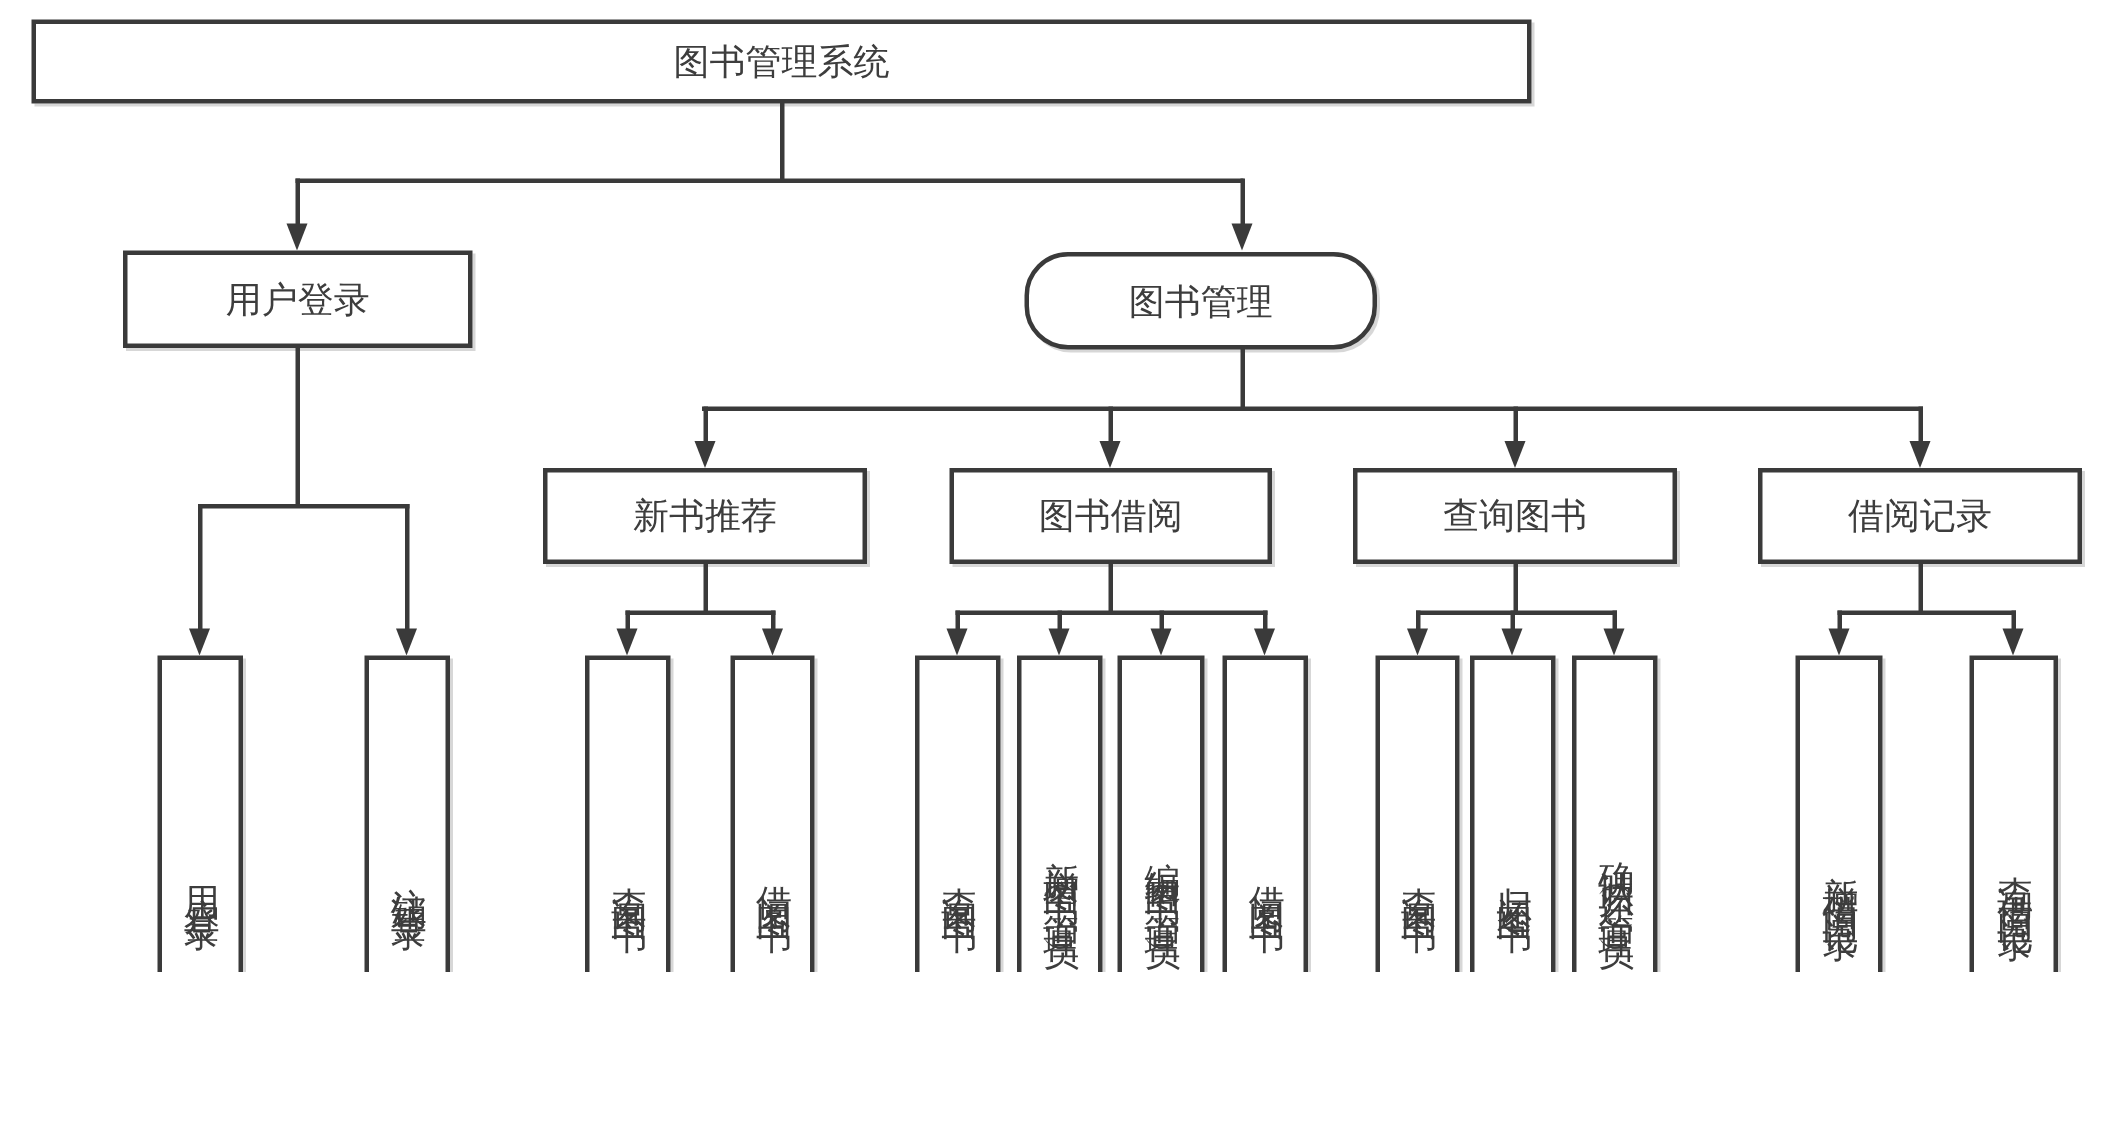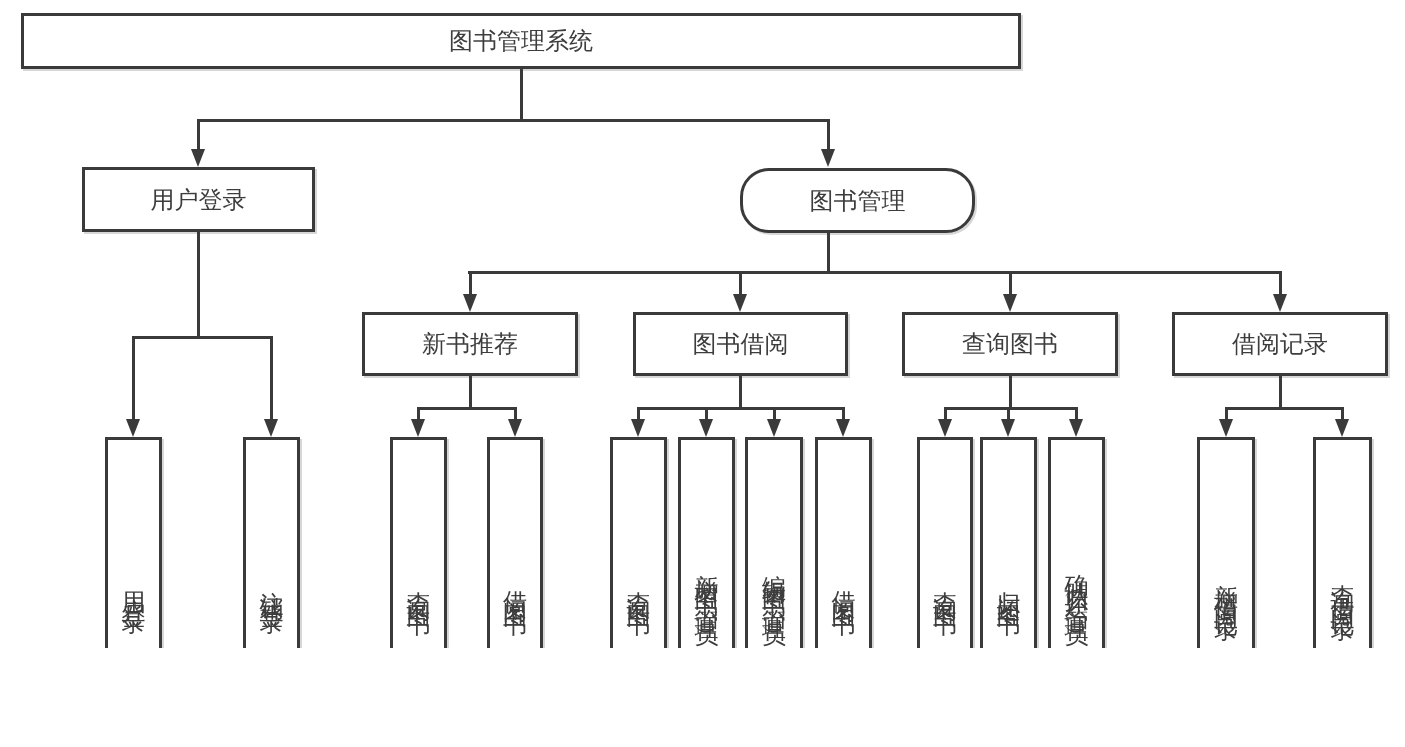--- a/index.html
+++ b/index.html
@@ -49,21 +49,21 @@
   <div class="ln v" style="left:520px;top:67px;height:53px;"></div>
   <div class="ln h" style="left:197px;top:119px;width:632px;"></div>
   <div class="ln v" style="left:197px;top:119px;height:31px;"></div>
   <div class="arrow" style="left:191px;top:149px;"></div>
   <div class="ln v" style="left:827px;top:119px;height:31px;"></div>
   <div class="arrow" style="left:821px;top:149px;"></div>
 
   <div class="node" style="left:82px;top:167px;width:233px;height:65px;">
     <span>用户登录</span>
   </div>
-  <div class="node" style="left:740px;top:168px;width:235px;height:65px;border-radius:29px;">
+  <div class="node" style="left:683px;top:168px;width:235px;height:65px;border-radius:29px;">
     <span>图书管理</span>
   </div>
 
   <div class="ln v" style="left:197px;top:231px;height:106px;"></div>
   <div class="ln h" style="left:132px;top:336px;width:141px;"></div>
   <div class="ln v" style="left:132px;top:336px;height:84px;"></div>
   <div class="arrow" style="left:126px;top:419px;"></div>
   <div class="ln v" style="left:270px;top:336px;height:84px;"></div>
   <div class="arrow" style="left:264px;top:419px;"></div>
 

